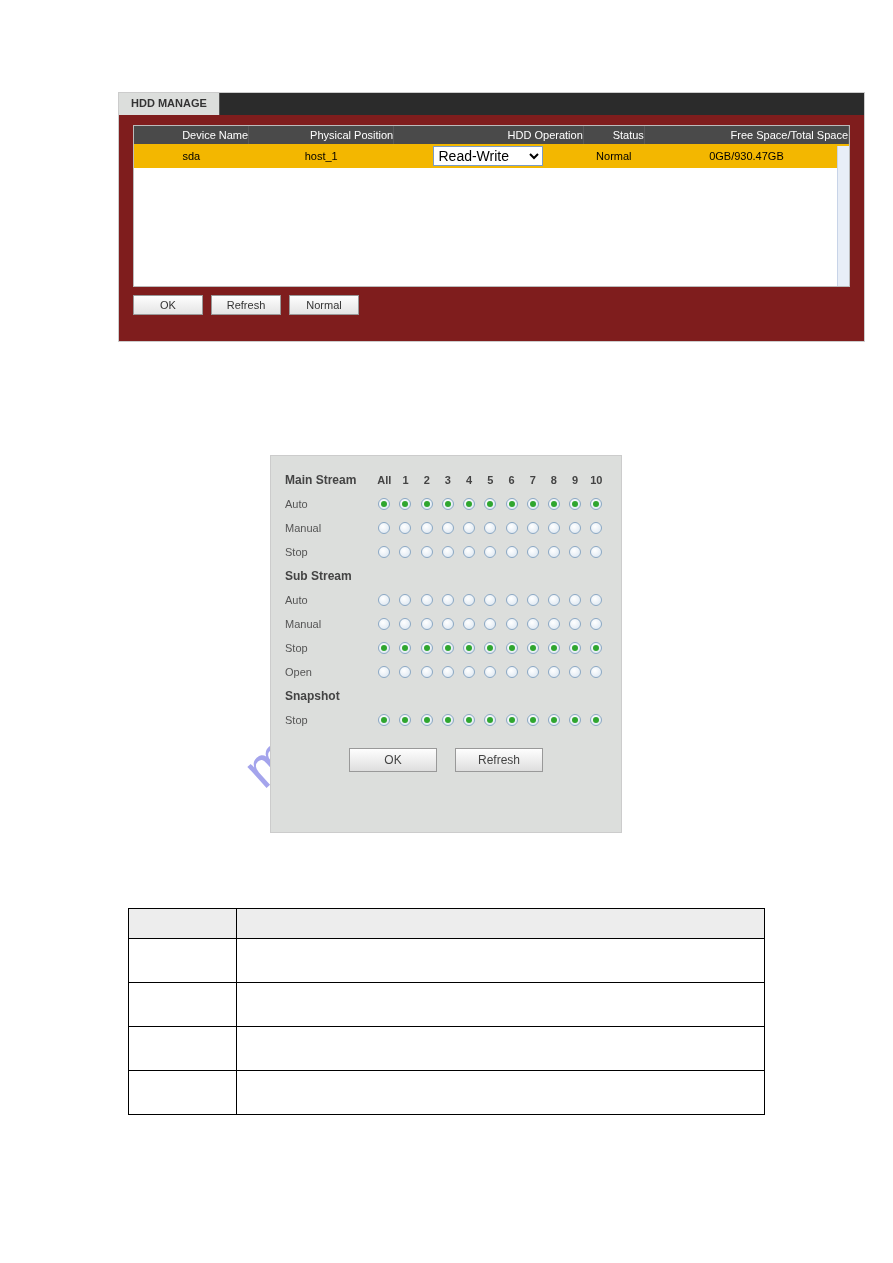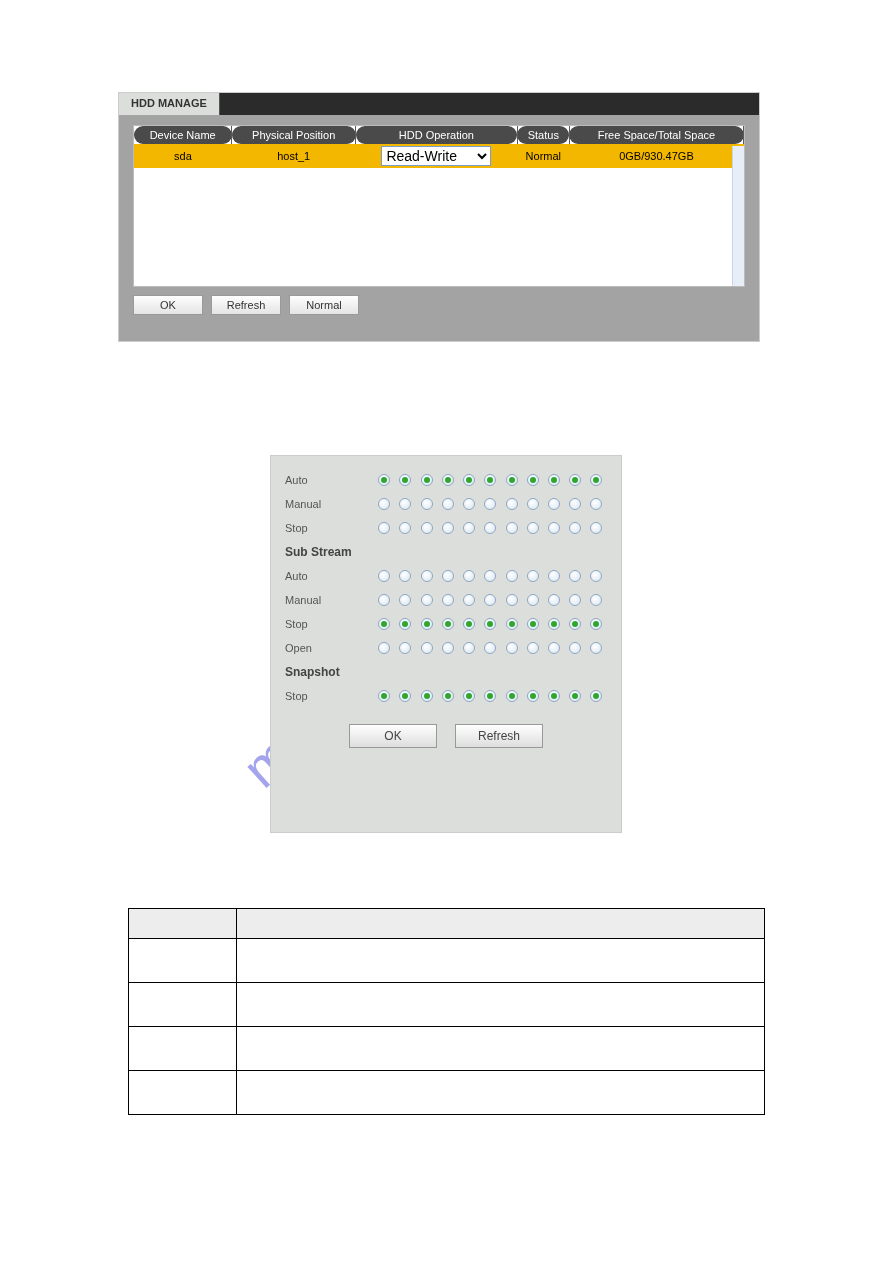--- a/index.html
+++ b/index.html
@@ -1,35 +1,35 @@
 <!DOCTYPE html>
 <html><head>
 <meta charset="utf-8">
 <style>
   * { box-sizing: border-box; margin: 0; padding: 0; }
   body { font-family: Arial, sans-serif; background: #fff; width: 893px; height: 1263px; position: relative; }
 
   
   .panel-hdd {
-    position: absolute; left: 118px; top: 92px; width: 642px; height: 250px;
-    background: #a3a3a3; border: 1px solid #ccc;
+    position: absolute; left: 118px; top: 92px; width: 747px; height: 250px;
+    background: #7f1d1d; border: 1px solid #ccc;
   }
   .panel-hdd .topbar { height: 22px; background: #2b2b2b; display: flex; }
   .panel-hdd .tab {
     background: #dcdedc; color: #333; font-size: 11px; font-weight: bold;
     padding: 4px 12px; border-right: 1px solid #555;
   }
   .panel-hdd .inner {
     margin: 10px 14px 8px 14px; border: 1px solid #bbb; background: #fff;
     height: 162px; position: relative; overflow: hidden;
   }
   .panel-hdd table { width: 100%; border-collapse: collapse; font-size: 11px; }
   .panel-hdd th {
     background: #4a4a4a; color: #fff; font-weight: normal; padding: 3px 0;
-    text-align: center; border-right: 1px solid #5a5a5a; border-radius: 9px;
+    text-align: right; border-right: 1px solid #5a5a5a;
   }
   .panel-hdd td { text-align: center; padding: 2px 0; }
   .panel-hdd tr.selected td { background: #f3b700; color: #000; }
   .panel-hdd select { font-size: 14px; width: 110px; background: #fff; border: 1px solid #7a9cc6; }
   .panel-hdd .scroll-track {
     position: absolute; right: 0; top: 20px; bottom: 0; width: 12px;
     background: #e8eef7; border-left: 1px solid #c8d4e8;
   }
   .panel-hdd .buttons { display: flex; gap: 8px; margin-left: 14px; }
   .panel-hdd .btn {
@@ -127,20 +127,34 @@
   </div>
 </div>
 
 <svg class="watermark" viewBox="0 0 560 560">
   <text x="280" y="280" text-anchor="middle" fill="rgba(90,90,220,0.55)" font-size="54" font-family="Arial" transform="rotate(-42 280 280)">manualshive.com</text>
 </svg>
 
 <div class="panel-record">
   <div class="grid" id="record-grid">
       <div class="grid-row">
+        <div class="row-label section-label">Main Stream</div>
+        <div class="cell">All</div>
+        <div class="cell">1</div>
+        <div class="cell">2</div>
+        <div class="cell">3</div>
+        <div class="cell">4</div>
+        <div class="cell">5</div>
+        <div class="cell">6</div>
+        <div class="cell">7</div>
+        <div class="cell">8</div>
+        <div class="cell">9</div>
+        <div class="cell">10</div>
+      </div>
+      <div class="grid-row">
         <div class="row-label">Auto</div>
         <div class="radio">
           <span class="r sel"></span>
         </div>
         <div class="radio">
           <span class="r sel"></span>
         </div>
         <div class="radio">
           <span class="r sel"></span>
         </div>

